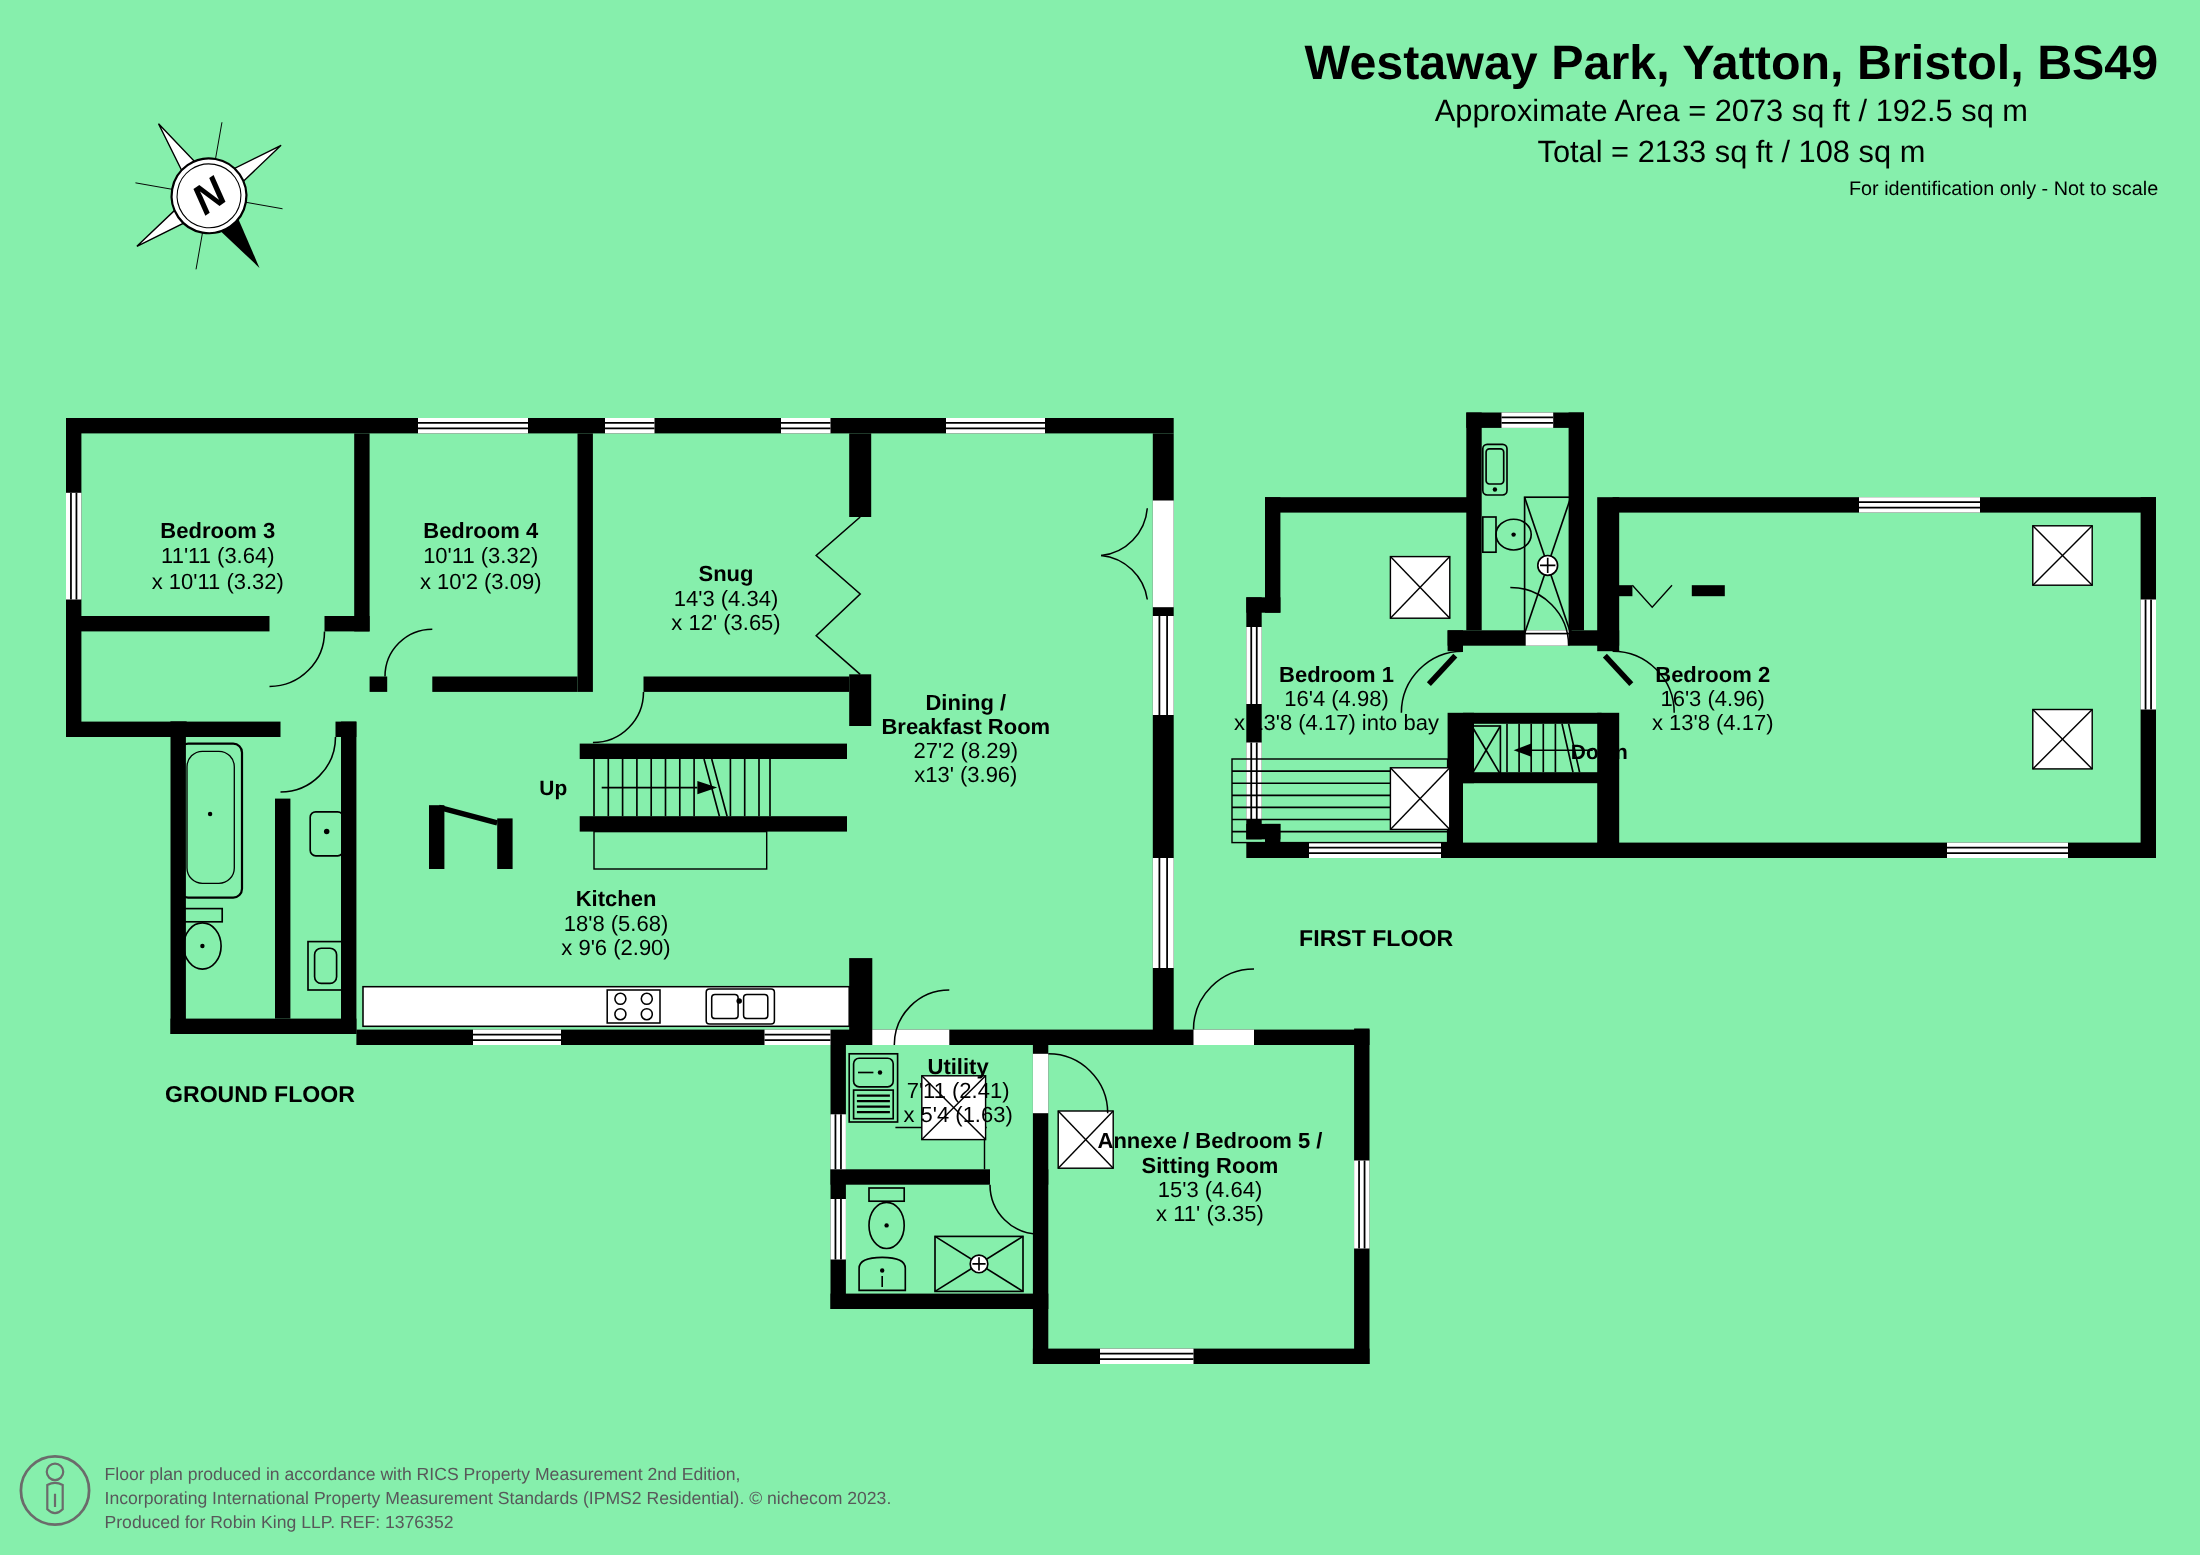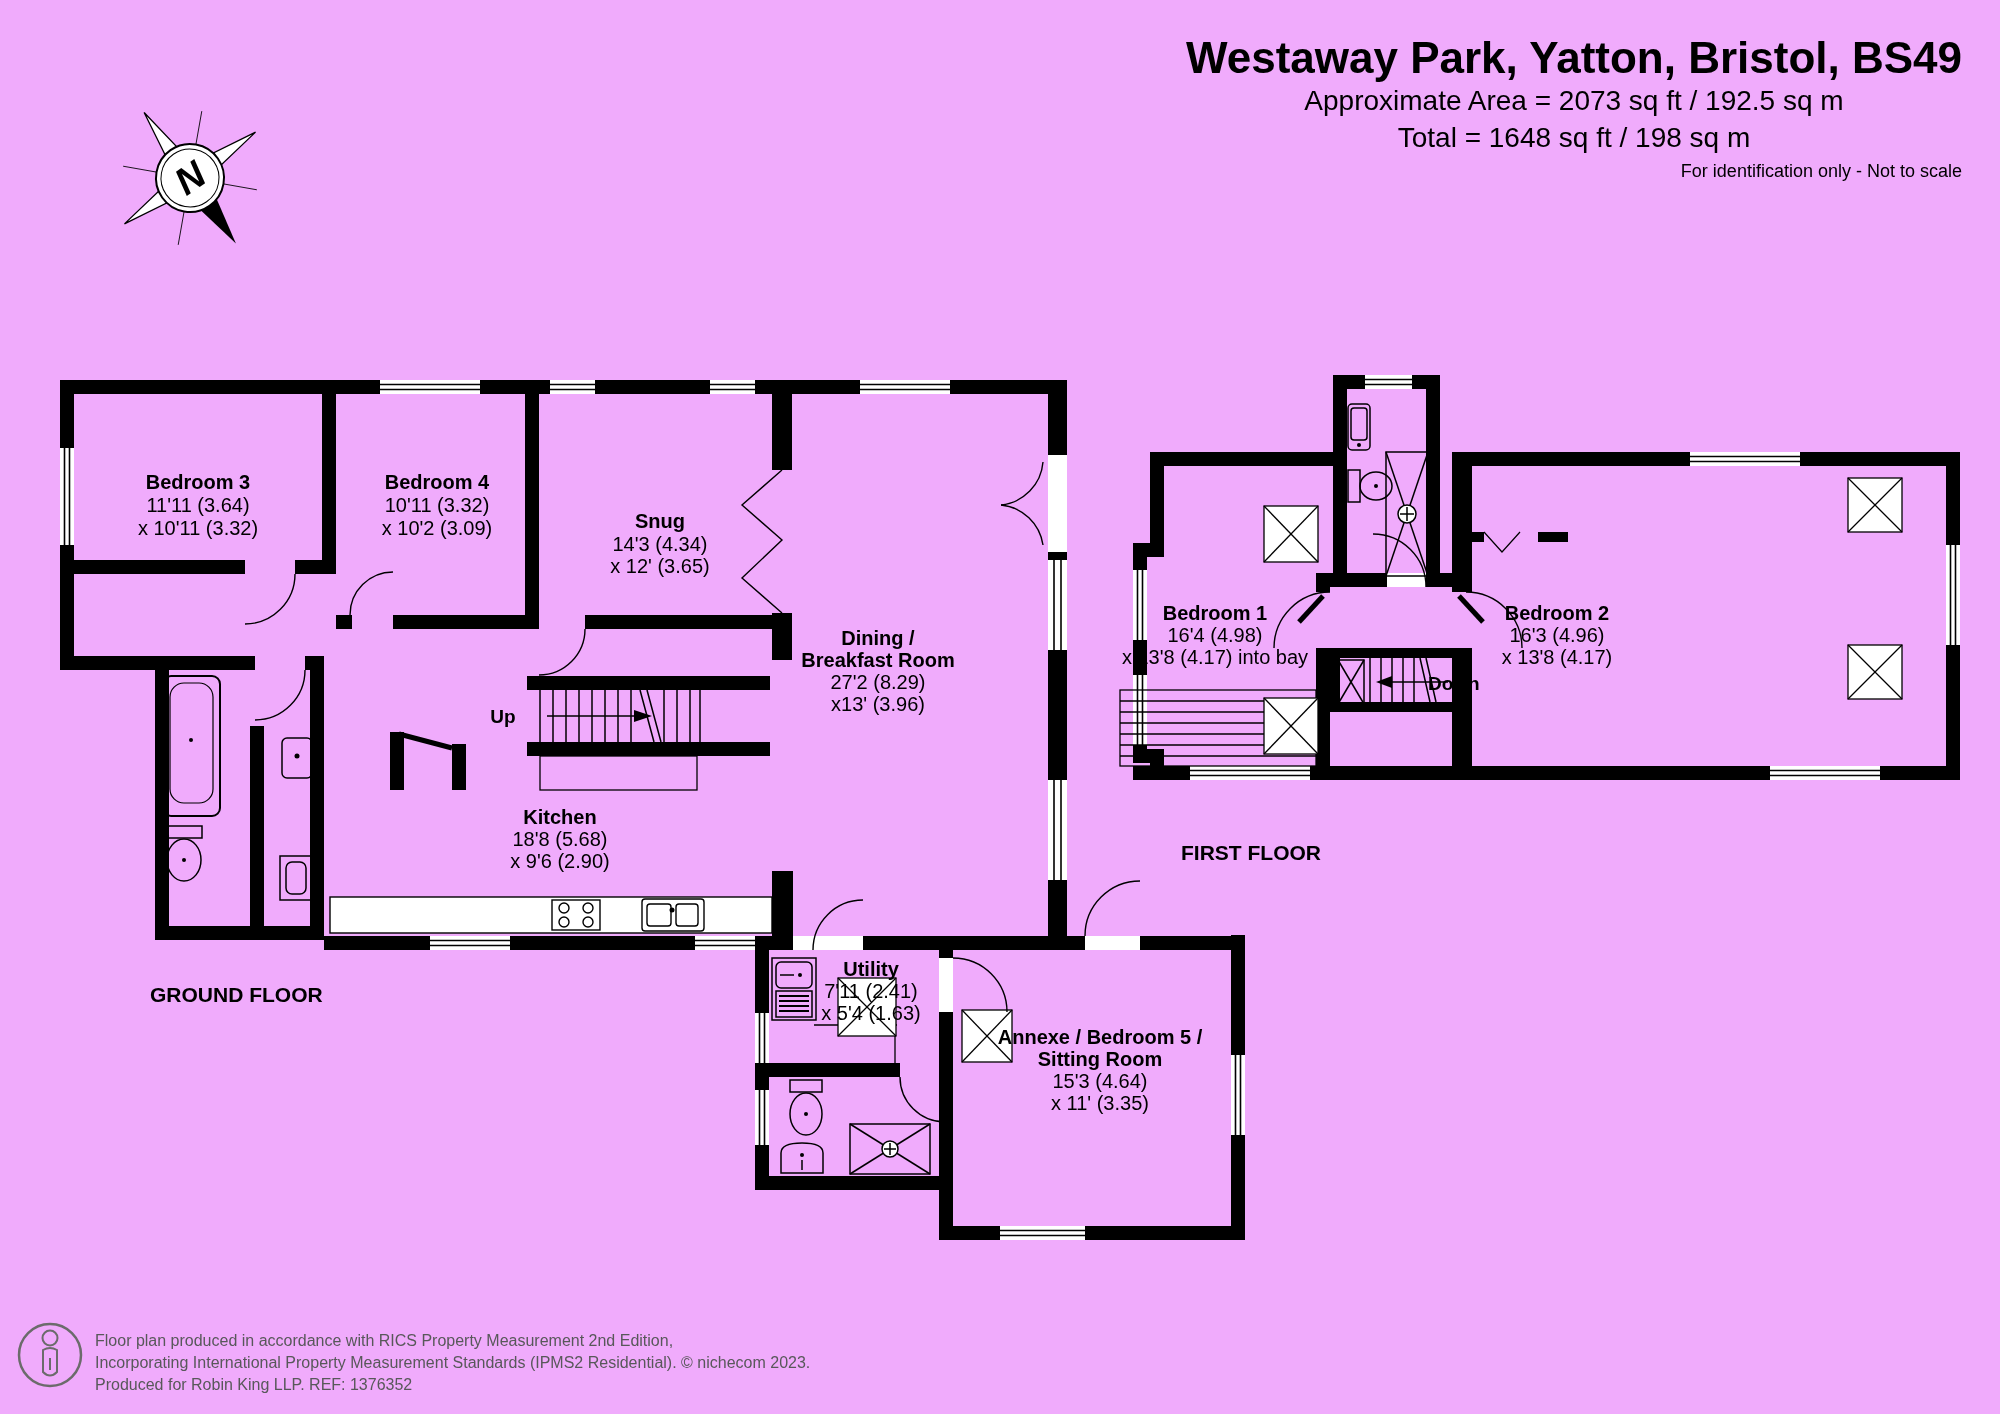--- a/index.html
+++ b/index.html
@@ -1,16 +1,16 @@
 <!DOCTYPE html>
 <html><head>
 <meta charset="utf-8">
 <style>
   html,body{margin:0;padding:0;background:#fff;}
-  #page{position:relative;width:2000px;height:1414px;background:#f0abfc;
+  #page{position:relative;width:2000px;height:1414px;background:#86efac;
         font-family:"Liberation Sans",sans-serif;color:#000;overflow:hidden;}
   
   #header{position:absolute;top:34px;right:38px;text-align:right;}
   .title{font-size:44px;font-weight:700;line-height:48px;letter-spacing:0px;}
   .area-line{font-size:28px;line-height:37px;text-align:center;}
   .note{font-size:18px;line-height:30px;}
   
   #footer{position:absolute;left:95px;top:1330px;color:#58585a;font-size:16px;line-height:22px;}
   svg text{fill:#000;}
   .rn{font-weight:700;font-size:20px;}
@@ -19,21 +19,21 @@
   .dir{font-weight:700;font-size:19px;}
 </style>
 </head>
 <body>
 
 <div id="page">
 
   <div id="header">
     <div class="title">Westaway Park, Yatton, Bristol, BS49</div>
     <div class="area-line">Approximate Area = 2073 sq ft / 192.5 sq m</div>
-    <div class="area-line">Total = 1648 sq ft / 198 sq m</div>
+    <div class="area-line">Total = 2133 sq ft / 108 sq m</div>
     <div class="note">For identification only - Not to scale</div>
   </div>
 
   <svg style="position:absolute;left:105px;top:80px;" width="175" height="185" viewBox="0 0 175 185">
     <g transform="translate(85,98) rotate(-35)">
 
       <g fill="#fff" stroke="#000" stroke-width="1.3">
         <polygon points="0,-80 10,-14 -10,-14"></polygon>
         <polygon points="80,0 14,10 14,-10"></polygon>
         <polygon points="-80,0 -14,10 -14,-10"></polygon>

